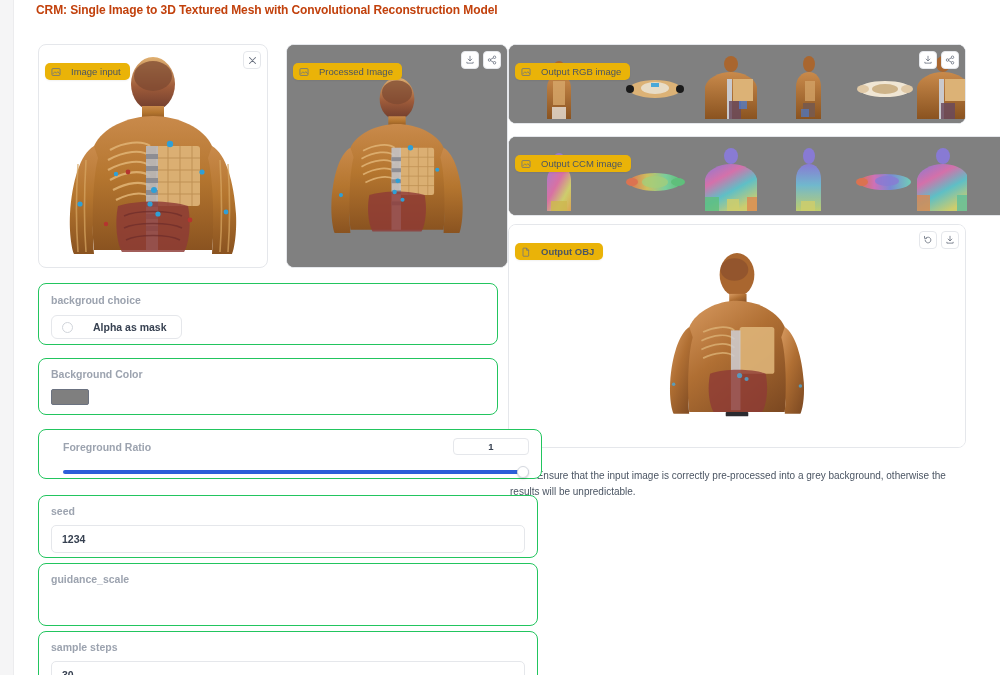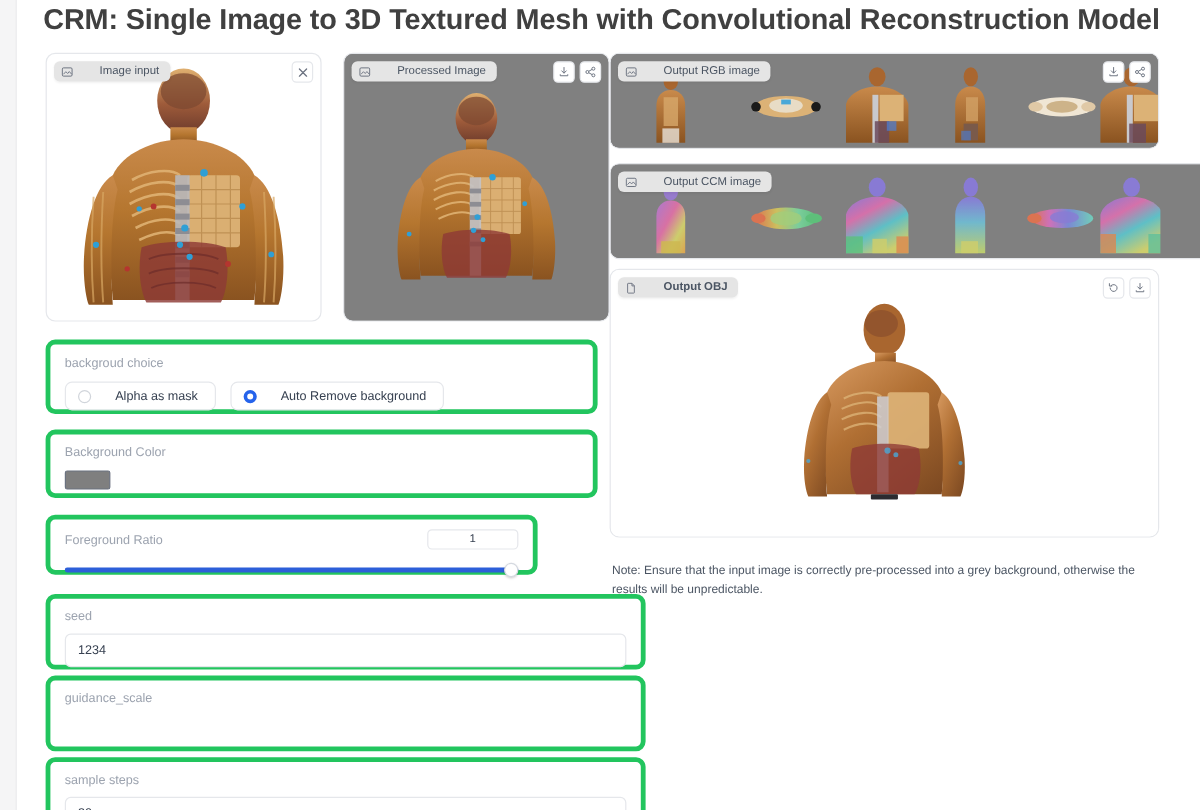--- a/index.html
+++ b/index.html
@@ -18,45 +18,45 @@
     position: absolute;
     left: 0; top: 0;
     width: 14px; height: 675px;
     background: #f5f5f6;
     border-right: 1px solid #ececee;
   }
 
   .app-title {
     position: absolute;
     left: 36px; top: 3px;
-    font-size: 24px;
+    font-size: 12px;
     font-weight: bold;
-    color: #404040;
+    color: #c2410c;
     letter-spacing: -0.1px;
   }
 
   
   .panel {
     position: absolute;
     border: 1px solid #e5e7eb;
     border-radius: 8px;
     background: #ffffff;
     overflow: hidden;
   }
   .panel-media {
     position: absolute;
     inset: 0;
   }
   .panel-label {
     position: absolute;
-    left: 6px; top: 6px;
+    left: 6px; top: 18px;
     display: flex;
     align-items: center;
-    gap: 22px;
-    background: #e5e5e5;
+    gap: 10px;
+    background: #eab308;
     border-radius: 5px;
     padding: 3px 9px 3px 6px;
     font-size: 9.5px;
     color: #4b5563;
     z-index: 6;
     box-shadow: 0 1px 2px rgba(0,0,0,.06);
   }
   .panel-label svg { display: block; }
 
   .panel-actions {
@@ -88,23 +88,24 @@
   .bg-white { background: #ffffff; }
   .bg-grey  { background: #808080; }
 
   
   .figure-wrap { position: absolute; inset: 0; display: flex; align-items: center; justify-content: center; }
 
   
   .card {
     position: absolute;
     left: 38px;
-    border: 4px solid #22c55e;
+    border: 1px solid #22c55e;
     border-radius: 8px;
     background: #ffffff;
+    font-weight: bold;
   }
   .card-label {
     font-size: 10.5px;
     color: #9ca3af;
     display: block;
   }
 
   #bg-choice-card { top: 283px; width: 460px; height: 62px; padding: 10px 12px; }
   .radio-row { display: flex; gap: 12px; margin-top: 9px; }
   .radio-opt {
@@ -135,21 +136,21 @@
   #bg-color-card { top: 358px; width: 460px; height: 57px; padding: 9px 12px; }
   .color-swatch {
     margin-top: 9px;
     width: 38px; height: 16px;
     background: #7f7f7f;
     border: 1px solid #6b7280;
     border-radius: 2px;
     cursor: pointer;
   }
 
-  #ratio-card { top: 429px; width: 410px; height: 50px; padding: 8px 12px 0 12px; }
+  #ratio-card { top: 429px; width: 504px; height: 50px; padding: 8px 12px 0 24px; }
   .ratio-head { display: flex; align-items: center; justify-content: space-between; }
   .ratio-value {
     width: 76px; height: 17px;
     border: 1px solid #e5e7eb;
     border-radius: 4px;
     font-size: 9.5px;
     color: #374151;
     display: flex; align-items: center; justify-content: center;
     background: #fff;
   }
@@ -633,24 +634,20 @@
 
 <div class="note">Note: Ensure that the input image is correctly pre-processed into a grey background, otherwise the results will be unpredictable.</div>
 
 <div class="card" id="bg-choice-card">
   <span class="card-label">backgroud choice</span>
   <div class="radio-row">
     <div class="radio-opt">
       <span class="radio-dot"></span>
       <span>Alpha as mask</span>
     </div>
-    <div class="radio-opt">
-      <span class="radio-dot on"></span>
-      <span>Auto Remove background</span>
-    </div>
   </div>
 </div>
 
 <div class="card" id="bg-color-card">
   <span class="card-label">Background Color</span>
   <div class="color-swatch"></div>
 </div>
 
 <div class="card" id="ratio-card">
   <div class="ratio-head">

